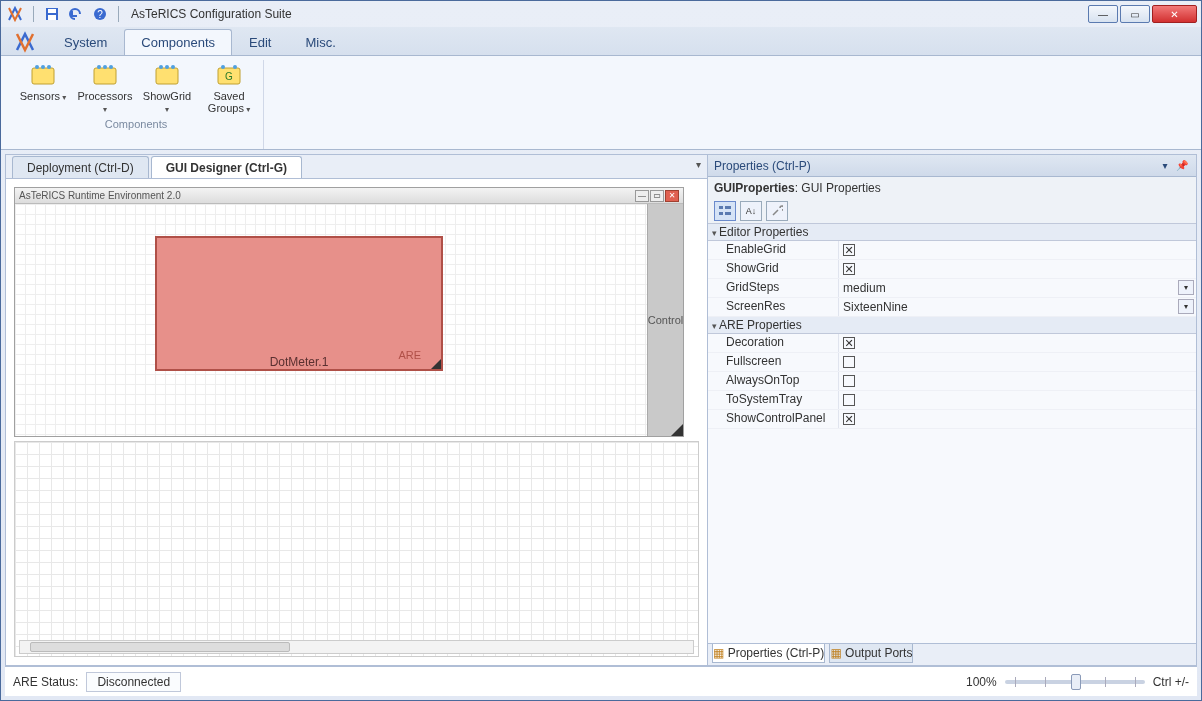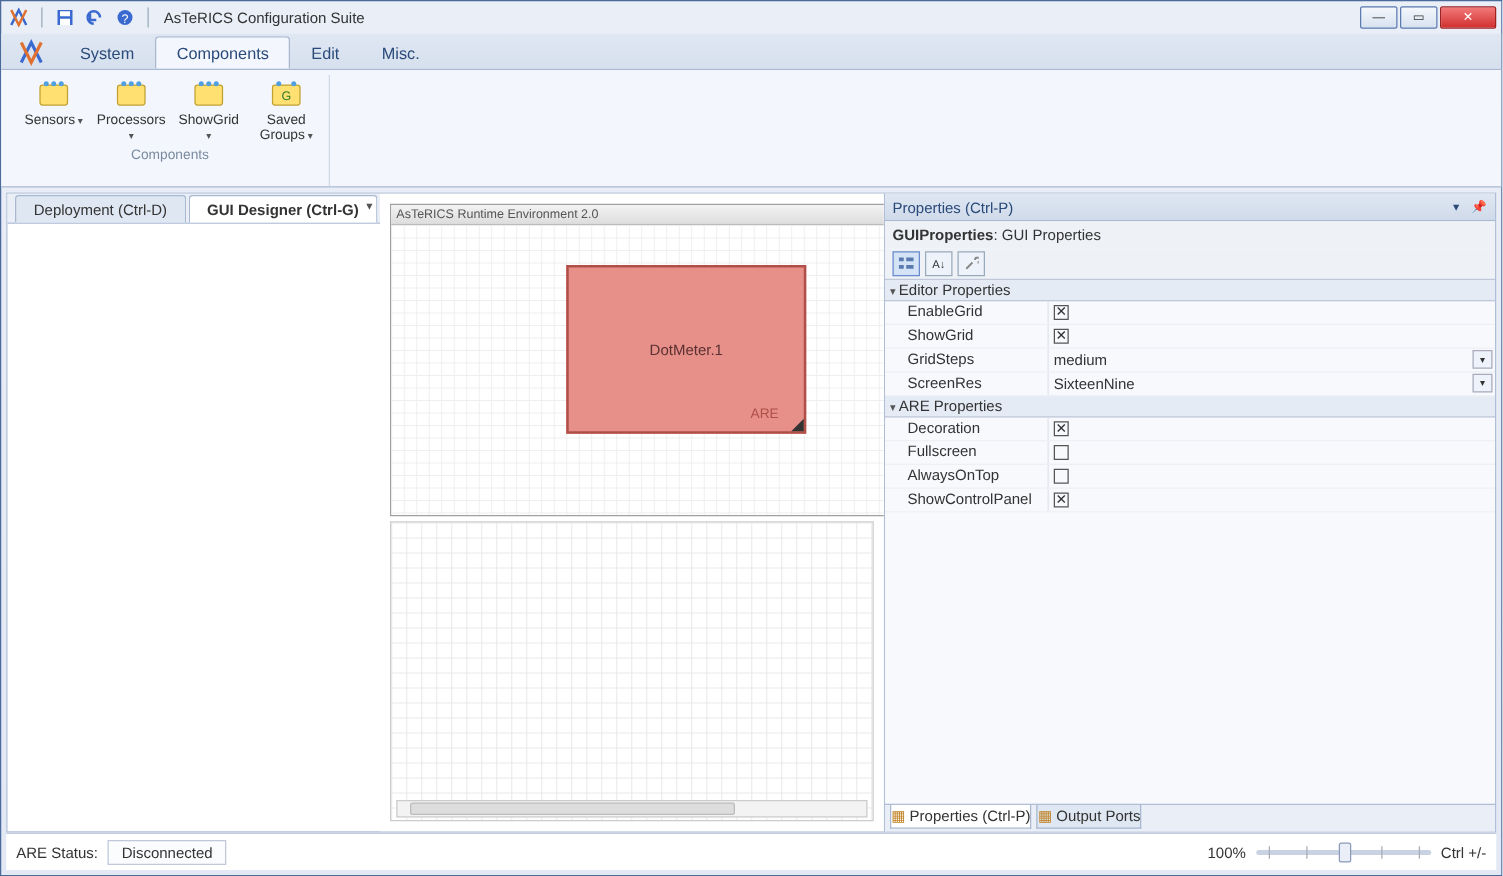--- a/index.html
+++ b/index.html
@@ -24,21 +24,21 @@
 .ribbon-group { display:flex; flex-direction:column; align-items:center; padding:0 6px; border-right:1px solid #d0d8e8; }
 .ribbon-group .items { display:flex; gap: 6px; }
 .ribbon-item { display:flex; flex-direction:column; align-items:center; width: 56px; padding:2px; cursor:pointer; }
 .ribbon-item .ricon { width:34px; height:28px; }
 .ribbon-item .rlabel { font-size:11px; color:#333; text-align:center; }
 .ribbon-item .rlabel::after { content:" ▾"; font-size:8px; color:#555; }
 .ribbon-group-label { font-size:11px; color:#7a8aa0; margin-top:2px; }
 
 
 .main { flex:1; display:flex; background:#fff; border:1px solid #b0bed6; margin: 4px 4px 0 4px; min-height:0; }
-.left-pane { flex:1; display:flex; flex-direction:row; border-right:1px solid #b0bed6; min-width:0;}
+.left-pane { flex:1; display:flex; flex-direction:column; border-right:1px solid #b0bed6; min-width:0;}
 .doc-tabs { height:24px; border-bottom:1px solid #b0bed6; display:flex; align-items:flex-end; background:#e9eef7; padding-left:6px; position:relative;}
 .doc-tab { padding:0 14px; height:22px; display:flex; align-items:center; border:1px solid #a8b8d0; border-bottom:none; background:#dfe7f2; margin-right:2px; font-size:12px; color:#333; cursor:pointer; border-radius:3px 3px 0 0;}
 .doc-tab.active { background:#fff; font-weight:bold; }
 .doc-tabs .tab-drop { position:absolute; right:6px; top:4px; cursor:pointer; font-size:10px; color:#555; }
 
 .designer-area { flex:1; background:#fff; padding:8px; display:flex; flex-direction:column; min-height:0; overflow:hidden;}
 .are-window { border:1px solid #a0a0a0; width:670px; height:250px; position:relative; background:#fff; }
 .are-titlebar { height:16px; background:linear-gradient(#f3f3f3,#ddd); border-bottom:1px solid #bbb; display:flex; align-items:center; font-size:10px; padding:0 4px;gap:27px; }
 .are-titlebar .are-title { flex:1; color:#555; }
 .are-titlebar .are-btns { display:flex; gap:1px; }
@@ -206,21 +206,21 @@
         <div class="are-window">
           <div class="are-titlebar">
             <span class="are-title">AsTeRICS Runtime Environment 2.0</span>
             <div class="are-btns">
               <div class="are-btn">—</div>
               <div class="are-btn">▭</div>
               <div class="are-btn close">✕</div>
             </div>
           </div>
           <div class="are-canvas">
-            <div class="gui-comp" style="left:140px; top:32px; width:192px; height:135px;">
+            <div class="gui-comp" style="left:140px; top:32px; width:288px; height:135px;align-items:flex-end;">
               <span>DotMeter.1</span>
               <span class="are-label-inside">ARE</span>
               <div class="resize-handle"></div>
             </div>
           </div>
           <div class="are-right-label">
               <span>Control</span>
             </div>
           <div class="handle"></div>
         </div>
@@ -296,20 +296,26 @@
             </div>
         </div>
         <div class="prop-row">
           <div class="key">Fullscreen</div>
           <div class="val">
               <span class="checkbox"></span>
             </div>
         </div>
         <div class="prop-row">
           <div class="key">AlwaysOnTop</div>
+          <div class="val">
+              <span class="checkbox"></span>
+            </div>
+        </div>
+        <div class="prop-row">
+          <div class="key">ToSystemTray</div>
           <div class="val">
               <span class="checkbox"></span>
             </div>
         </div>
         <div class="prop-row">
           <div class="key">ShowControlPanel</div>
           <div class="val">
               <span class="checkbox">✕</span>
             </div>
         </div>

